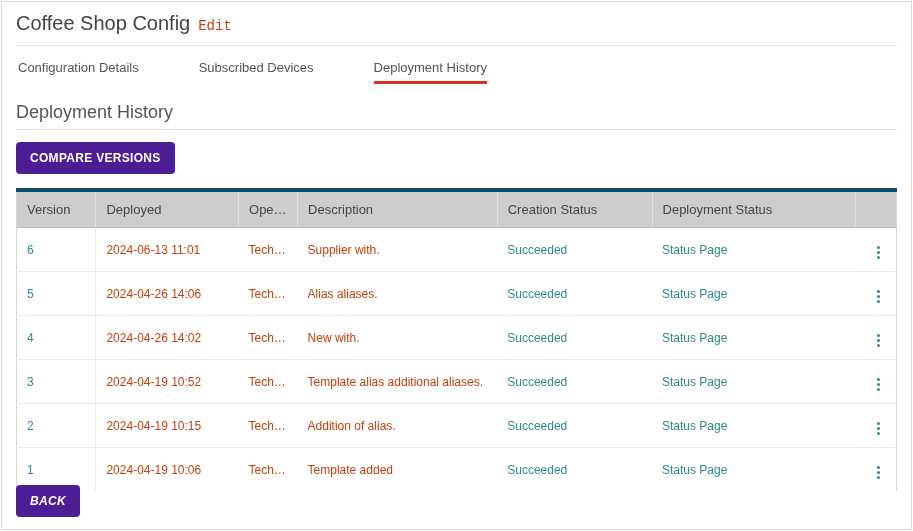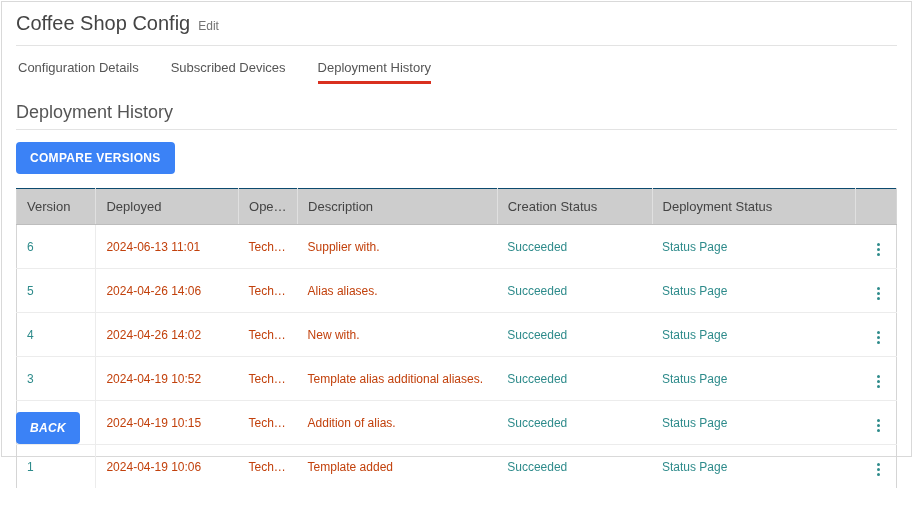--- a/index.html
+++ b/index.html
@@ -8,49 +8,50 @@
     font-size: 13px;
     color: #333;
     background: #fff;
     width: 913px;
     height: 531px;
     overflow: hidden;
   }
   .panel {
     border: 1px solid #d9d9d9;
     width: 911px;
-    height: 456px;
+    height: 529px;
     margin: 1px;
     padding: 10px 14px 12px 14px;
     position: relative;
   }
   .title-row {
     display: flex;
     align-items: baseline;
     gap: 8px;
     padding-bottom: 10px;
   }
   .page-title {
     font-size: 20px;
     font-weight: 400;
     color: #444;
   }
   .edit-link {
-    font-size: 12px;
-    color: #737373;
-    cursor: pointer;
+    font-size: 14px;
+    color: #c2410c;
+    cursor: pointer;
+    font-family: Liberation Mono, monospace;
   }
   .hr {
     border: none;
     border-top: 1px solid #e3e3e3;
     margin-bottom: 14px;
   }
   .tabs {
     display: flex;
-    gap: 32px;
+    gap: 60px;
     margin-bottom: 18px;
     padding-left: 2px;
   }
   .tab {
     font-size: 13px;
     color: #555;
     padding-bottom: 6px;
     cursor: pointer;
   }
   .tab.active {
@@ -62,36 +63,36 @@
     color: #555;
     margin-bottom: 6px;
   }
   .hr2 {
     border: none;
     border-top: 1px solid #e3e3e3;
     margin-bottom: 12px;
   }
   .btn {
     display: inline-block;
-    background: #3b82f6;
+    background: #4c1d95;
     color: #fff;
     font-size: 12px;
     font-weight: 700;
     letter-spacing: 0.3px;
     padding: 9px 14px;
     border-radius: 4px;
     border: none;
     cursor: pointer;
     text-transform: uppercase;
   }
   .compare-btn { margin-bottom: 14px; }
   table {
     width: 100%;
     border-collapse: collapse;
-    border-top: 1px solid #0c4a6e;
+    border-top: 4px solid #0c4a6e;
     border-left: 1px solid #d5d5d5;
     border-right: 1px solid #d5d5d5;
     table-layout: fixed;
   }
   thead th {
     background: #cdcdcd;
     color: #444;
     font-weight: 400;
     text-align: left;
     font-size: 13px;

